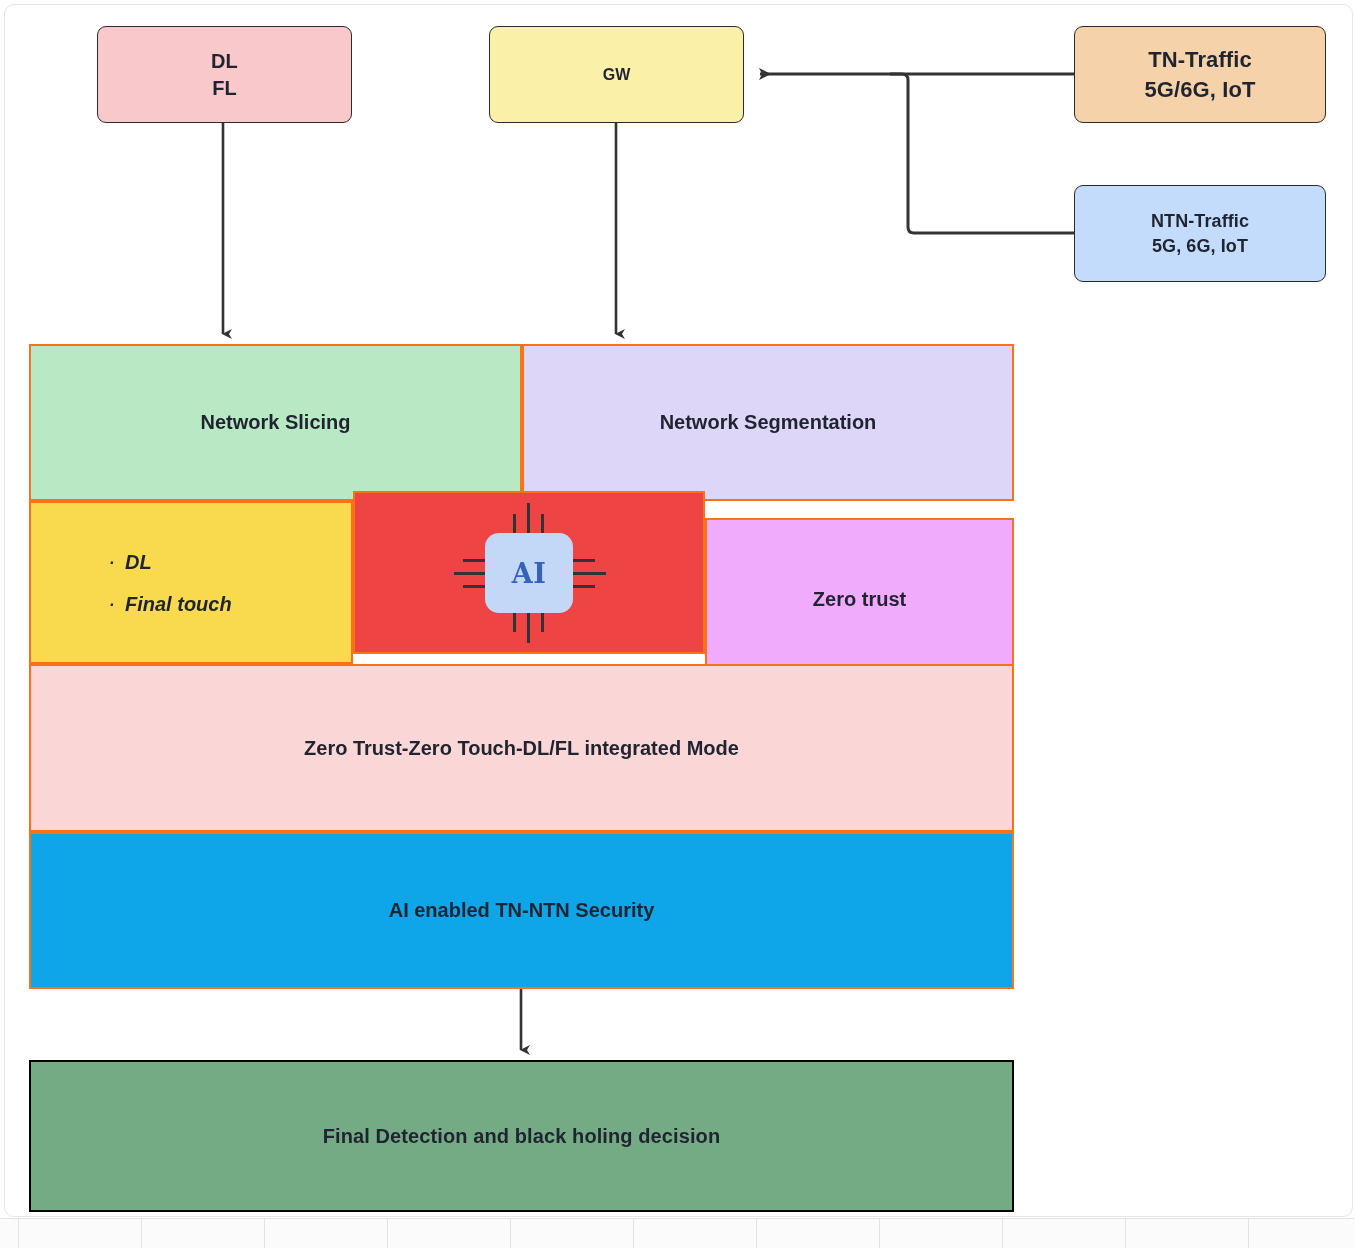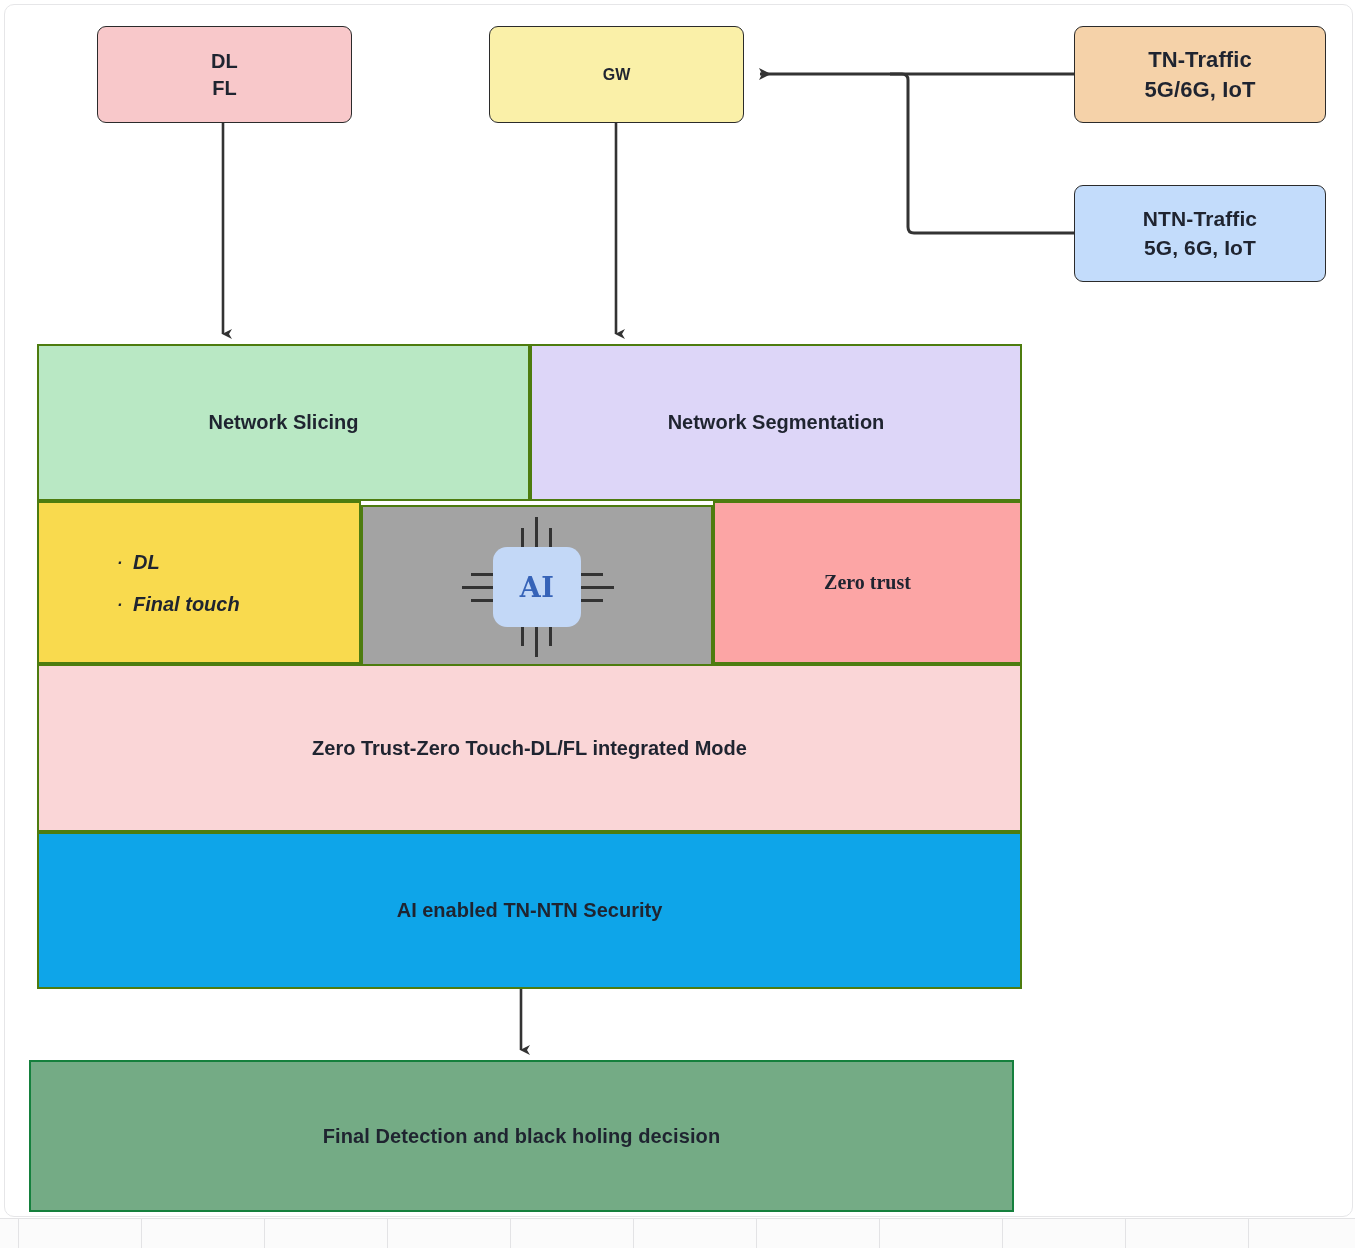--- a/index.html
+++ b/index.html
@@ -63,48 +63,47 @@
   }
   .rounded {
     border: 1.6px solid #2b2b2b;
     border-radius: 9px;
   }
 
   
   #node-dlfl   { left: 97px;  top: 26px;  width: 255px; height: 97px; background: #f8c8ca; font-size: 20px; }
   #node-gw     { left: 489px; top: 26px;  width: 255px; height: 97px; background: #faf0a8; font-size: 16px; }
   #node-tn     { left: 1074px;top: 26px;  width: 252px; height: 97px; background: #f5d2a9; font-size: 22px; }
-  #node-ntn    { left: 1074px;top: 185px; width: 252px; height: 97px; background: #c3dcfb; font-size: 21px; }
+  #node-ntn    { left: 1074px;top: 185px; width: 252px; height: 97px; background: #c3dcfb; font-size: 18px; }
 
   
   #stack {
     position: absolute;
     left: 29px;
     top: 344px;
     width: 985px;
     height: 645px;
   }
   .cell {
     position: absolute;
     box-sizing: border-box;
-    border: 2px solid #4d7c0f;
+    border: 2px solid #f97316;
     display: flex;
     align-items: center;
     justify-content: center;
     text-align: center;
     color: #1f2430;
     font-weight: bold;
     font-size: 20px;
-    margin-left: 8px;
   }
   #cell-slicing      { left: 0;    top: 0;    width: 493px; height: 157px; background: #b9e8c4; }
   #cell-segmentation { left: 493px;top: 0;    width: 492px; height: 157px; background: #ddd6f8; }
   #cell-dlzt         { left: 0;    top: 157px;width: 324px; height: 163px; background: #f9da4e; justify-content: flex-start; }
-  #cell-ai           { left: 324px;top: 161px;width: 352px; height: 163px; background: #a3a3a3; }
-  #cell-zerotrust    { left: 676px;top: 157px;width: 309px; height: 163px; background: #fca5a5; font-family: Liberation Serif, serif; }
+  #cell-ai           { left: 324px;top: 147px;width: 352px; height: 163px; background: #ef4444; }
+  #cell-zerotrust    { left: 676px;top: 174px;width: 309px; height: 163px; background: #f0abfc; }
   #cell-integrated   { left: 0;    top: 320px;width: 985px; height: 168px; background: #fad6d7; }
   #cell-security     { left: 0;    top: 488px;width: 985px; height: 157px; background: #0ea5e9; }
 
   
   .bullets {
     display: block;
     text-align: left;
     padding-left: 78px;
     font-size: 20px;
     font-weight: bold;
@@ -147,21 +146,21 @@
     font-weight: bold;
     font-size: 27px;
     color: #3663b8;
     letter-spacing: 0.5px;
   }
   .pin { position: absolute; background: #333333; }
 
   
   #node-final {
     left: 29px; top: 1060px; width: 985px; height: 152px;
-    background: #74ab85; font-size: 20px; border: 2px solid #15803d;
+    background: #74ab85; font-size: 20px; border: 2px solid #000000;
   }
 
   
   #links {
     position: absolute;
     left: 0; top: 0;
     width: 1355px; height: 1248px;
     pointer-events: none;
   }
 </style>

